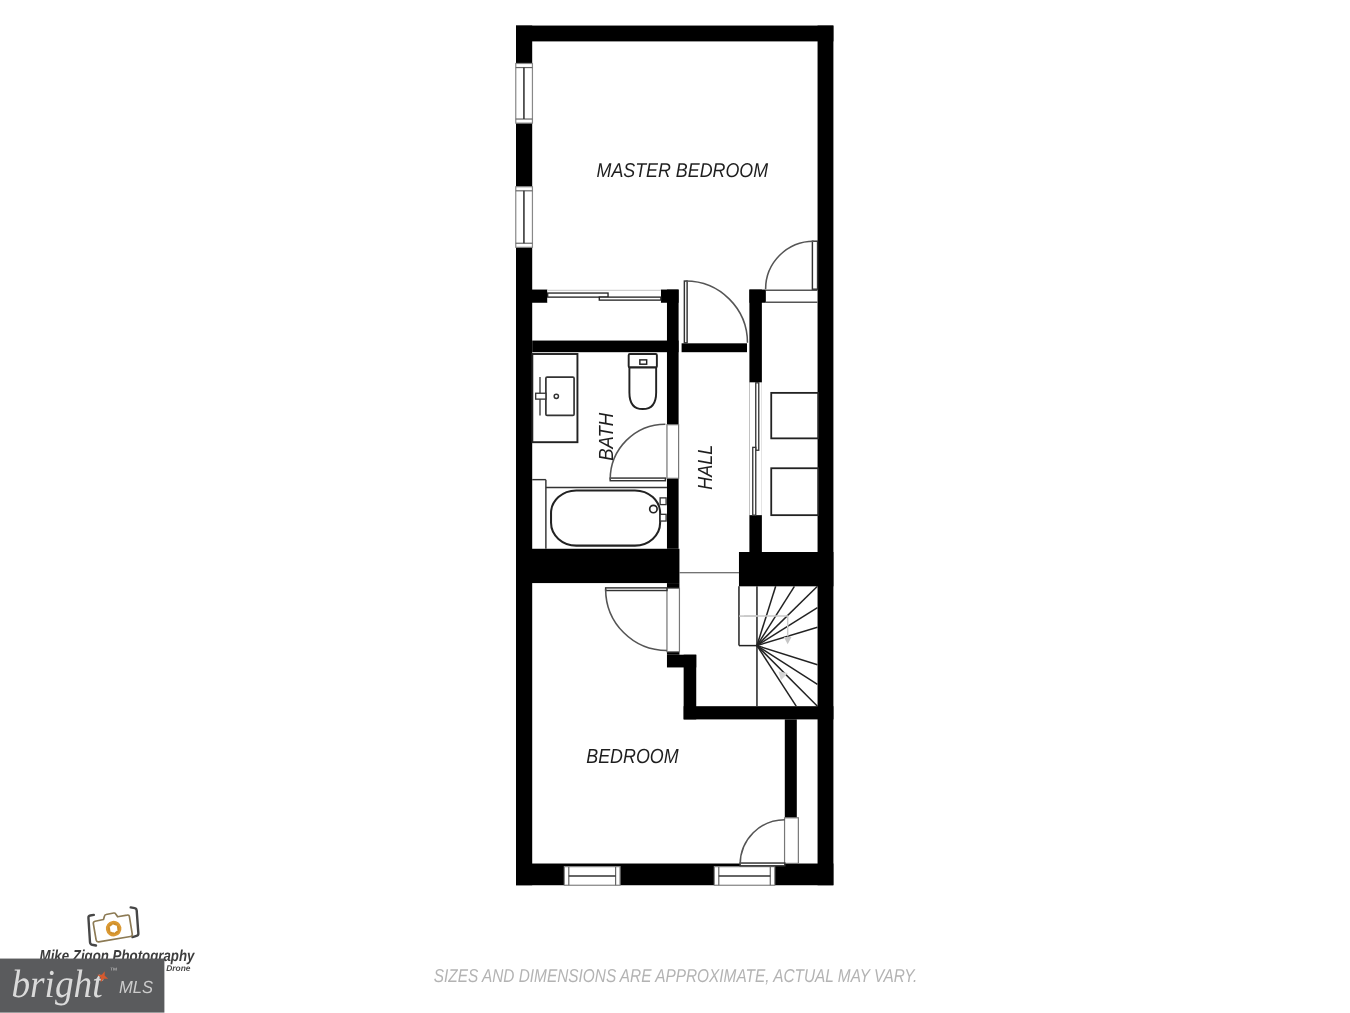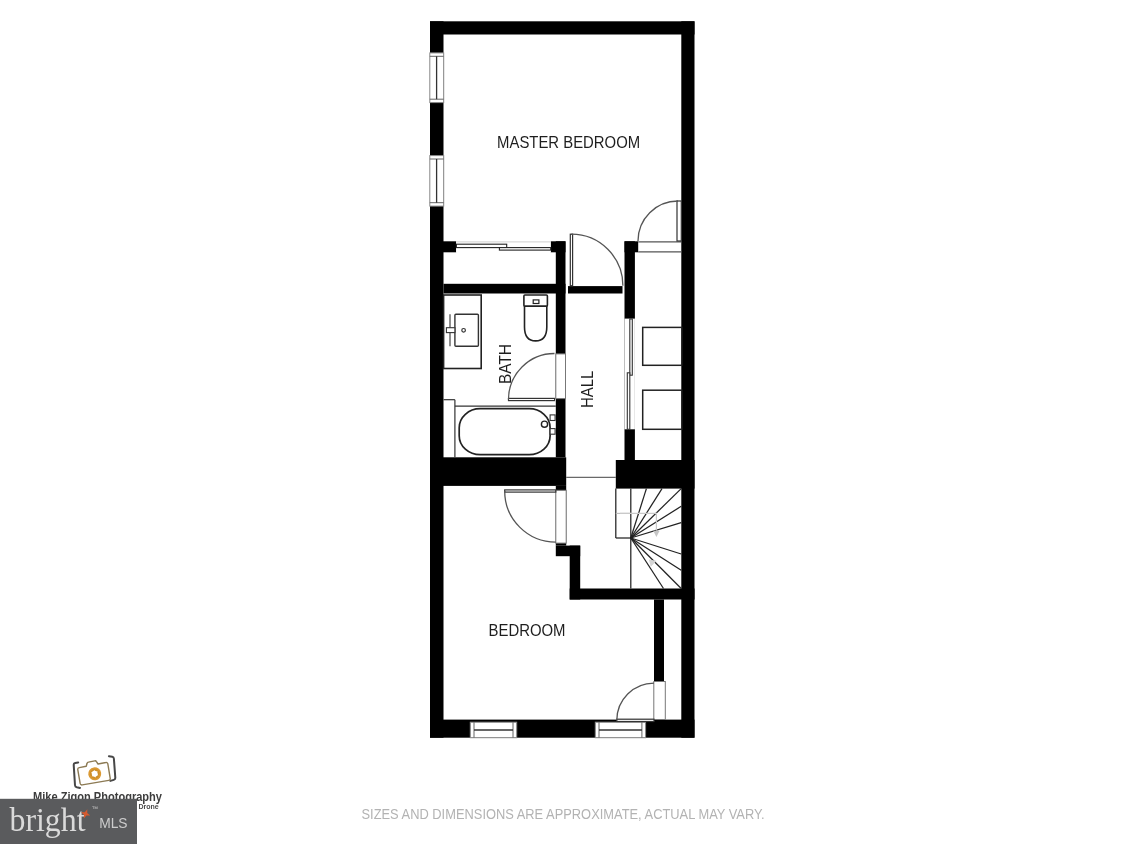--- a/index.html
+++ b/index.html
@@ -1,18 +1,18 @@
 <!DOCTYPE html>
 <html><head>
 <meta charset="utf-8">
 <style>
   html,body{margin:0;padding:0;background:#fff;-webkit-font-smoothing:antialiased;}
   svg{will-change:transform;}
   #page{position:relative;width:1125px;height:844px;background:#fff;overflow:hidden;
-        font-family:"Liberation Sans", sans-serif;}
+        font-family:"Liberation Sans", sans-serif;font-style:italic;}
 </style>
 </head>
 <body>
 <div id="page">
 <svg width="1125" height="844" viewBox="0 0 1125 844">
 
 <rect x="0" y="0" width="1125" height="844" fill="#ffffff"></rect>
 
 <g id="plan">
 

